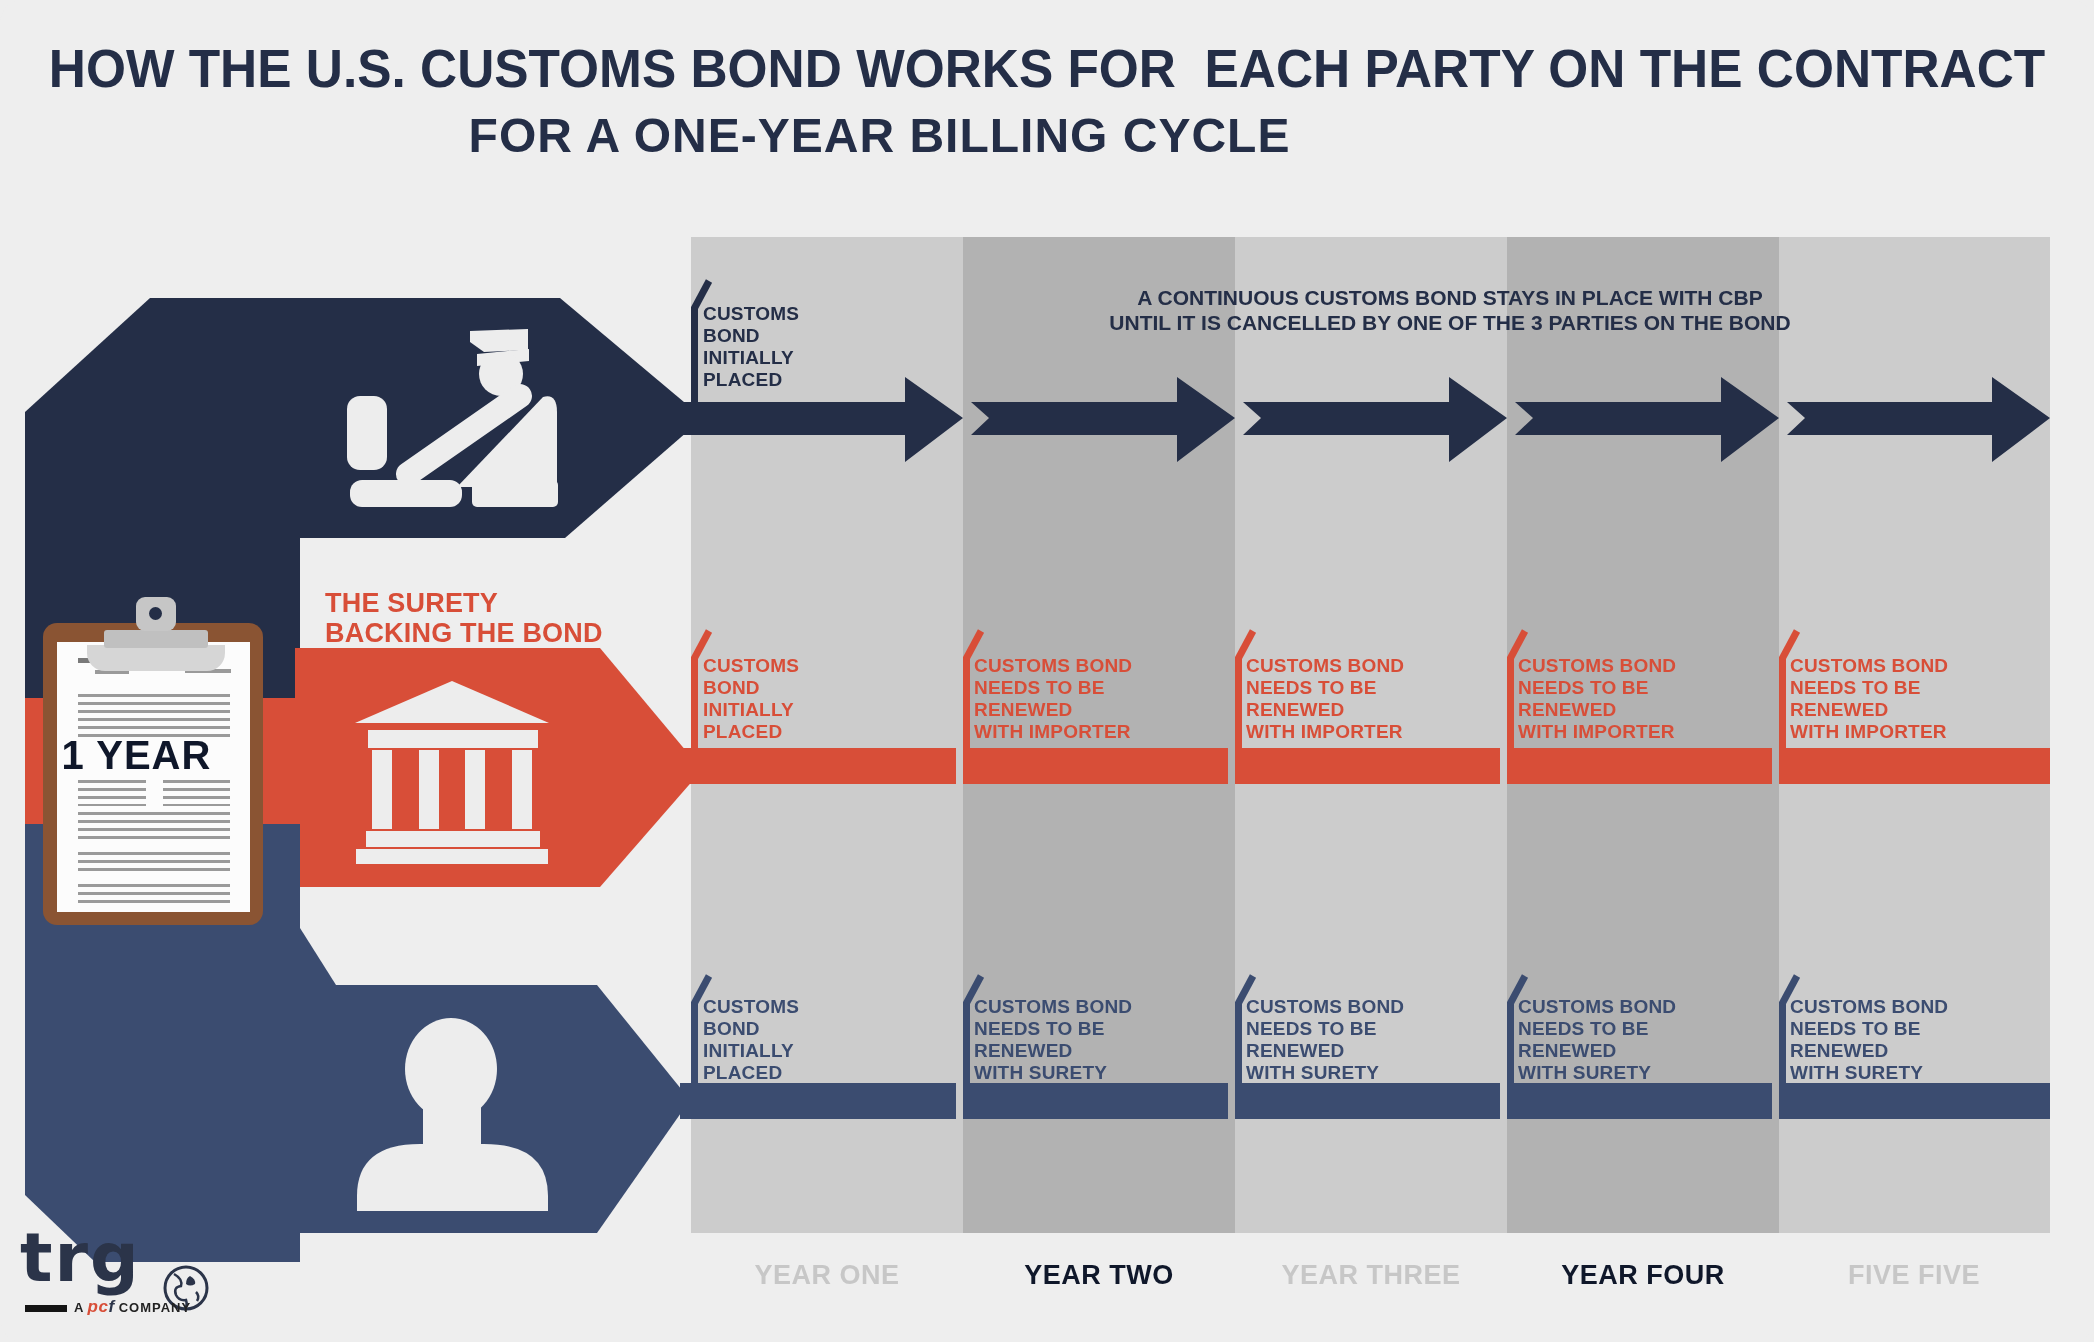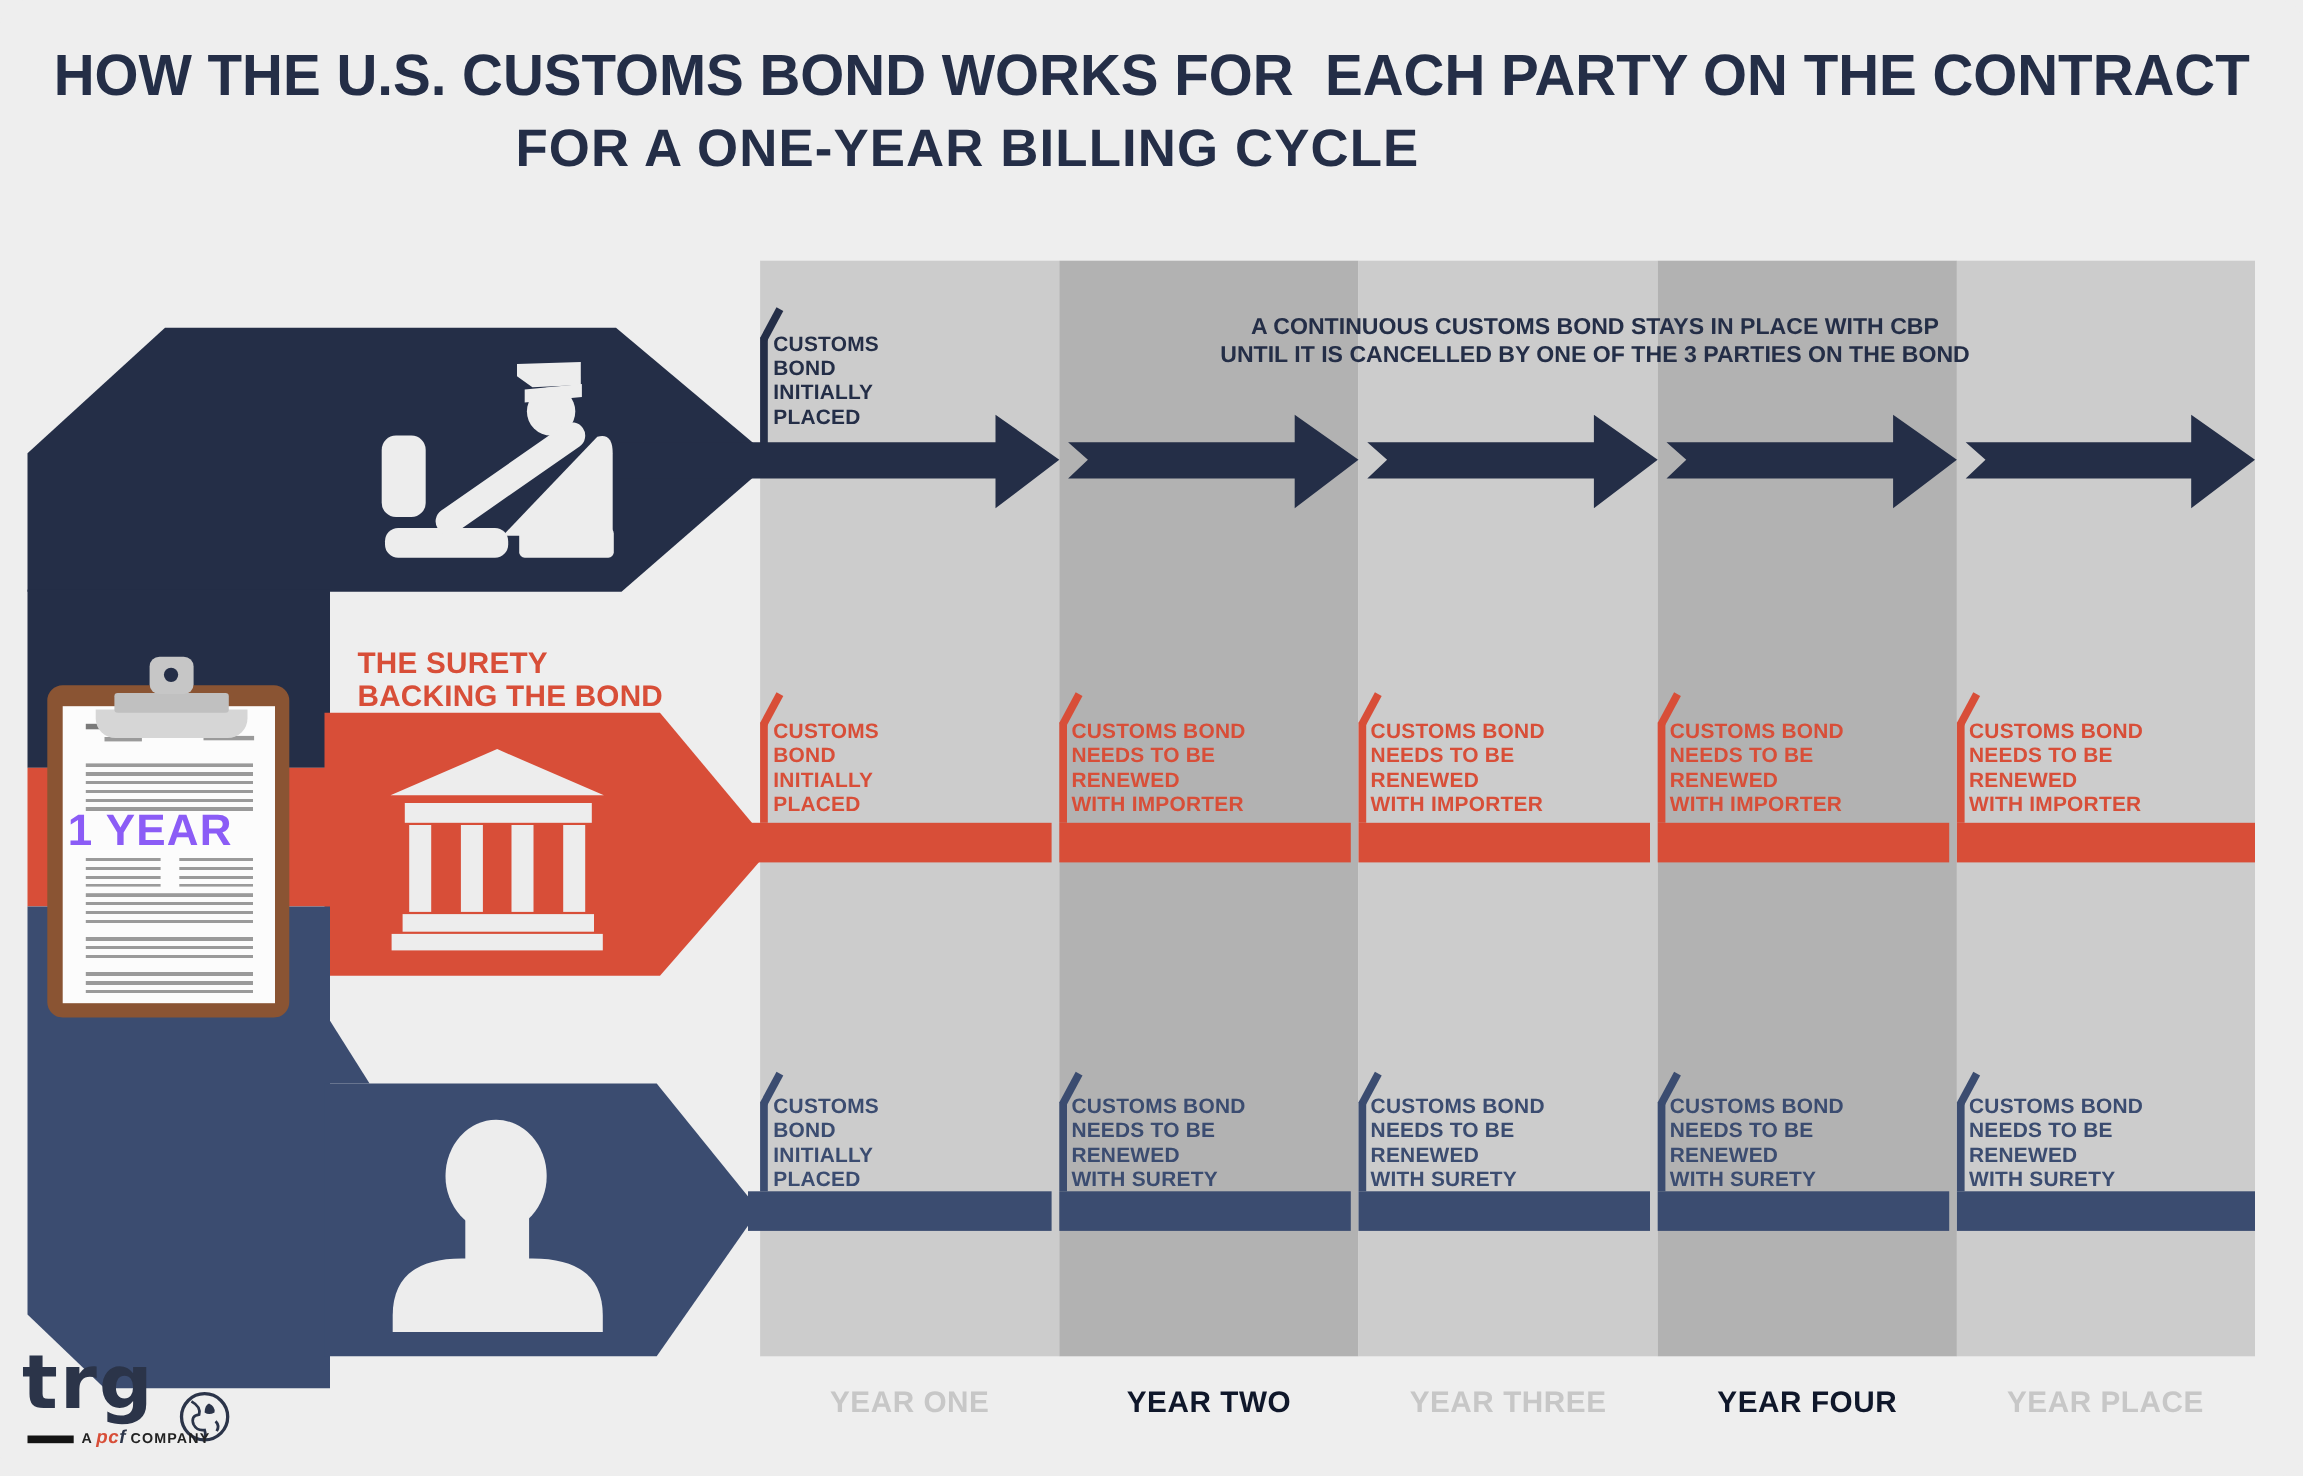--- a/index.html
+++ b/index.html
@@ -37,21 +37,21 @@
   .clip-board{left:43px;top:623px;width:220px;height:302px;background:#8a5433;border-radius:14px;}
   .clip-paper{left:57px;top:642px;width:193px;height:270px;background:#fcfcfc;}
   .pline{background:#9a9a9a;}
   .stripes{background:repeating-linear-gradient(to bottom,#9a9a9a 0 3px,rgba(0,0,0,0) 3px 8px);}
   .pgap{background:#fcfcfc;}
   .clip-cover{left:87px;top:645px;width:138px;height:26px;background:#d6d6d6;border-radius:0 0 18px 18px;}
   .clip-mid{left:104px;top:630px;width:104px;height:18px;background:#c0c0c0;border-radius:3px;}
   .clip-knob{left:136px;top:597px;width:40px;height:34px;background:#c6c6c6;border-radius:9px;}
   .clip-hole{left:149px;top:607px;width:13px;height:13px;background:#242e47;border-radius:50%;}
   .oneyear{left:57px;top:733px;width:159px;text-align:center;font-size:40px;font-weight:700;
-           color:#8b5cf6;letter-spacing:1px;}
+           color:#0f172a;letter-spacing:1px;}
   
   .logo-trg{left:20px;top:1224px;font-family:"DejaVu Sans",sans-serif;font-size:68px;font-weight:700;
             color:#2b3449;letter-spacing:2px;line-height:68px;}
   .logo-bar{left:25px;top:1305px;width:42px;height:7px;background:#141414;}
   .logo-tagline{left:74px;top:1297px;font-size:13px;font-weight:700;color:#222222;letter-spacing:0.5px;}
   .logo-tagline .pc{color:#d84e38;font-size:17px;font-style:italic;font-weight:900;}
   .logo-tagline .f{color:#2b3449;font-size:17px;font-style:italic;font-weight:900;}
   .logo-tagline .co{letter-spacing:1px;}
 </style>
 </head>
@@ -221,21 +221,21 @@
 WITH SURETY</div>
   <div class="abs txtblock slate" style="left:1790px;top:996px;">CUSTOMS BOND
 NEEDS TO BE
 RENEWED
 WITH SURETY</div>
 
   <div class="abs year-label light" style="left:691px;">YEAR ONE</div>
   <div class="abs year-label dark" style="left:963px;">YEAR TWO</div>
   <div class="abs year-label light" style="left:1235px;">YEAR THREE</div>
   <div class="abs year-label dark" style="left:1507px;">YEAR FOUR</div>
-  <div class="abs year-label light" style="left:1778px;">YEAR PLACE</div>
+  <div class="abs year-label light" style="left:1778px;">FIVE FIVE</div>
 
   <div class="abs clip-board"></div>
   <div class="abs clip-paper"></div>
   <div class="abs pline" style="left:78px;top:658px;width:66px;height:5px;background:#7a7a7a;"></div>
   <div class="abs pline" style="left:95px;top:670px;width:34px;height:4px;"></div>
   <div class="abs pline" style="left:185px;top:669px;width:46px;height:4px;"></div>
   <div class="abs stripes" style="left:78px;top:694px;width:152px;height:44px;"></div>
   <div class="abs stripes" style="left:78px;top:780px;width:68px;height:26px;"></div>
   <div class="abs stripes" style="left:163px;top:780px;width:67px;height:26px;"></div>
   <div class="abs stripes" style="left:78px;top:812px;width:152px;height:92px;"></div>

